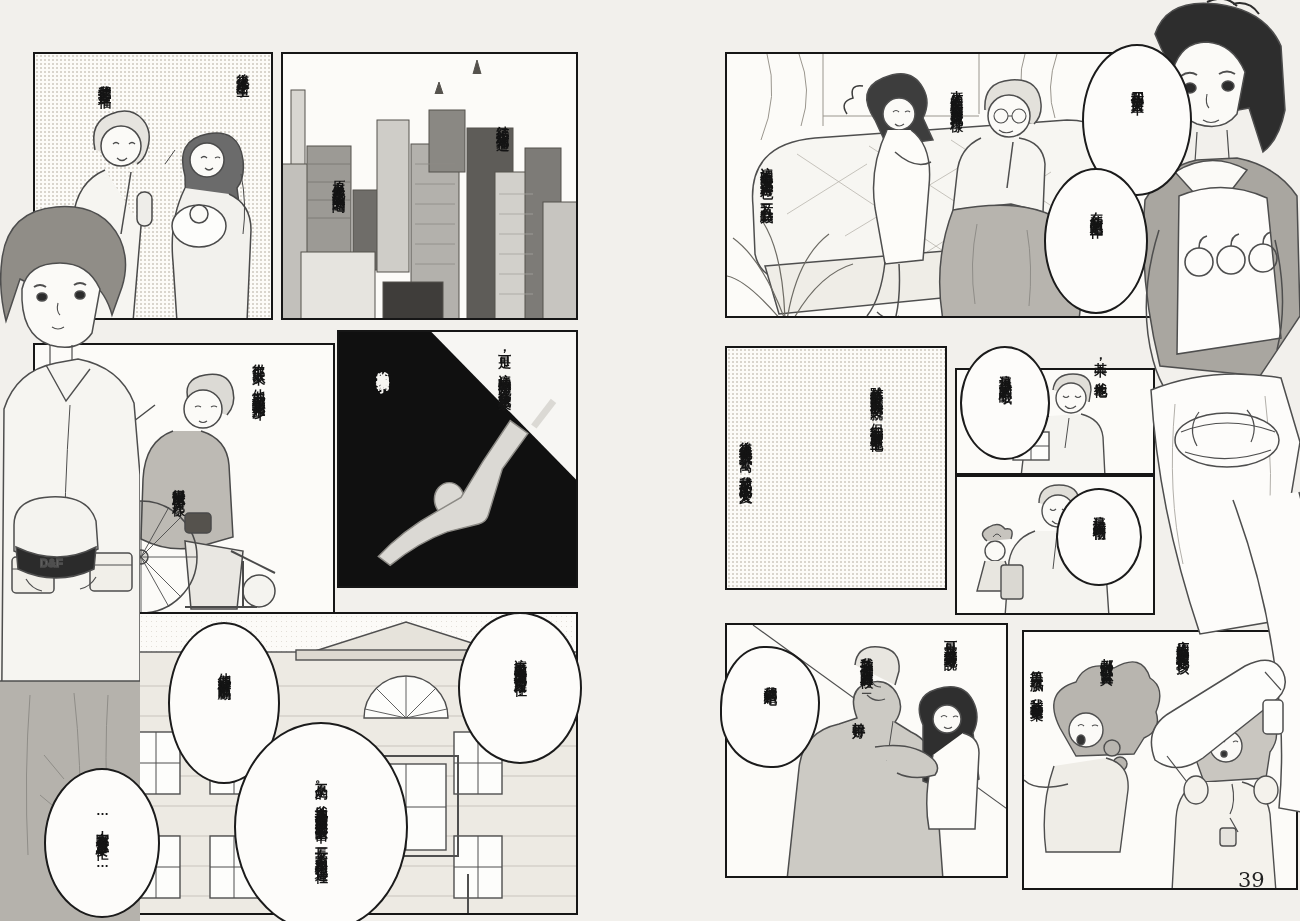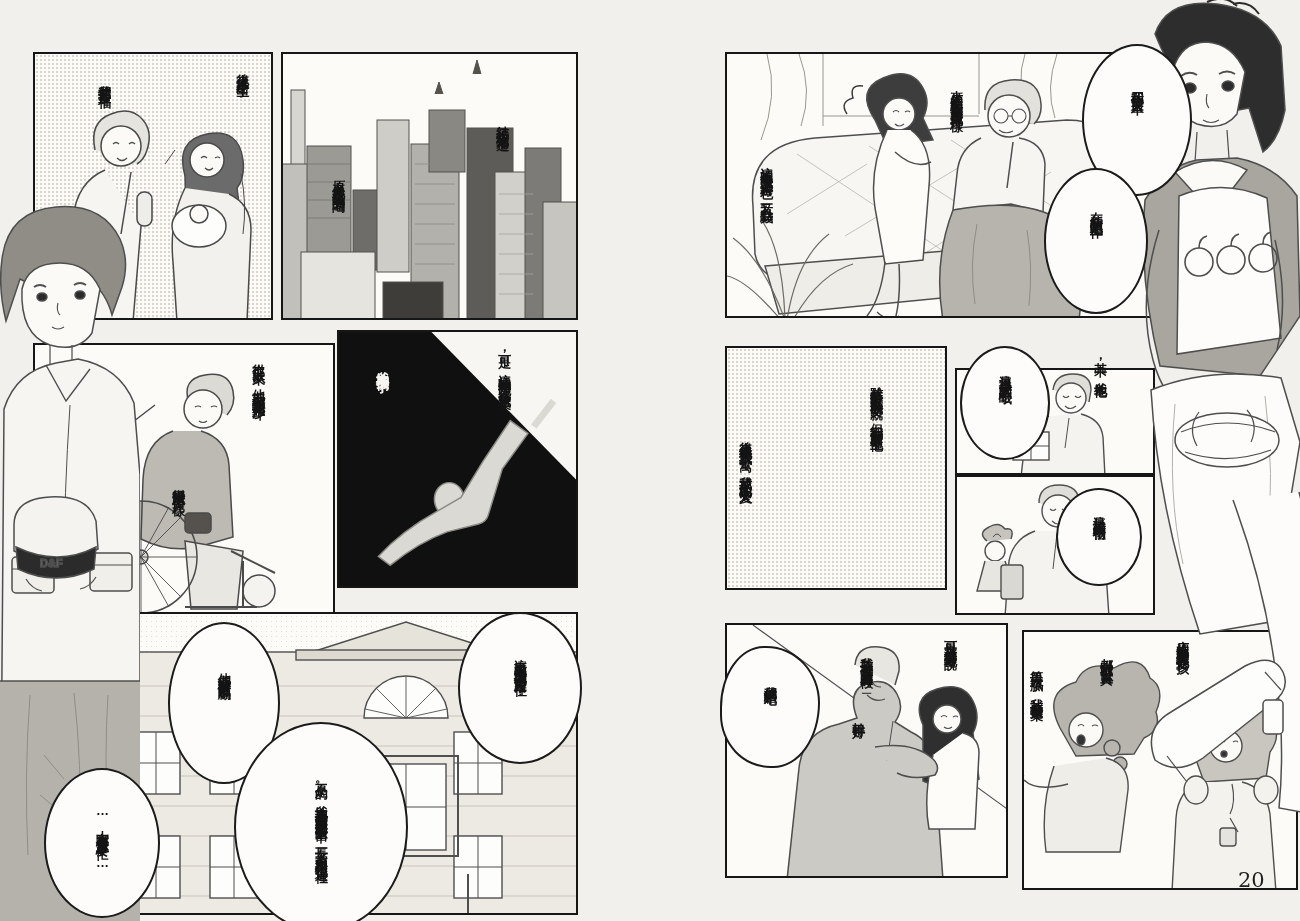--- a/index.html
+++ b/index.html
@@ -345,15 +345,15 @@
   <div class="vtext" style="left:856px;top:646px;height:97px;">我肚子裡有了寶寶的時候──</div>
   <div class="vtext" style="left:848px;top:712px;height:70px;">幹得好！</div>
   <div class="bubble cloud" style="left:720px;top:646px;width:100px;height:122px;">
     <div class="vtext" style="height:64px;">我們結婚吧！</div>
   </div>
 
   <div class="vtext" style="left:1172px;top:630px;height:97px;">店裡的媽媽桑和其他女孩，</div>
   <div class="vtext" style="left:1096px;top:648px;height:97px;">都叫我不可以當真，</div>
   <div class="vtext" style="left:1026px;top:660px;height:112px;">等男人玩膩了，我就會被拋棄。</div>
 
-  <div class="pnum" style="left:1238px;top:868px;">20</div>
+  <div class="pnum" style="left:1238px;top:868px;">39</div>
 
 </div>
 
 </body></html>

